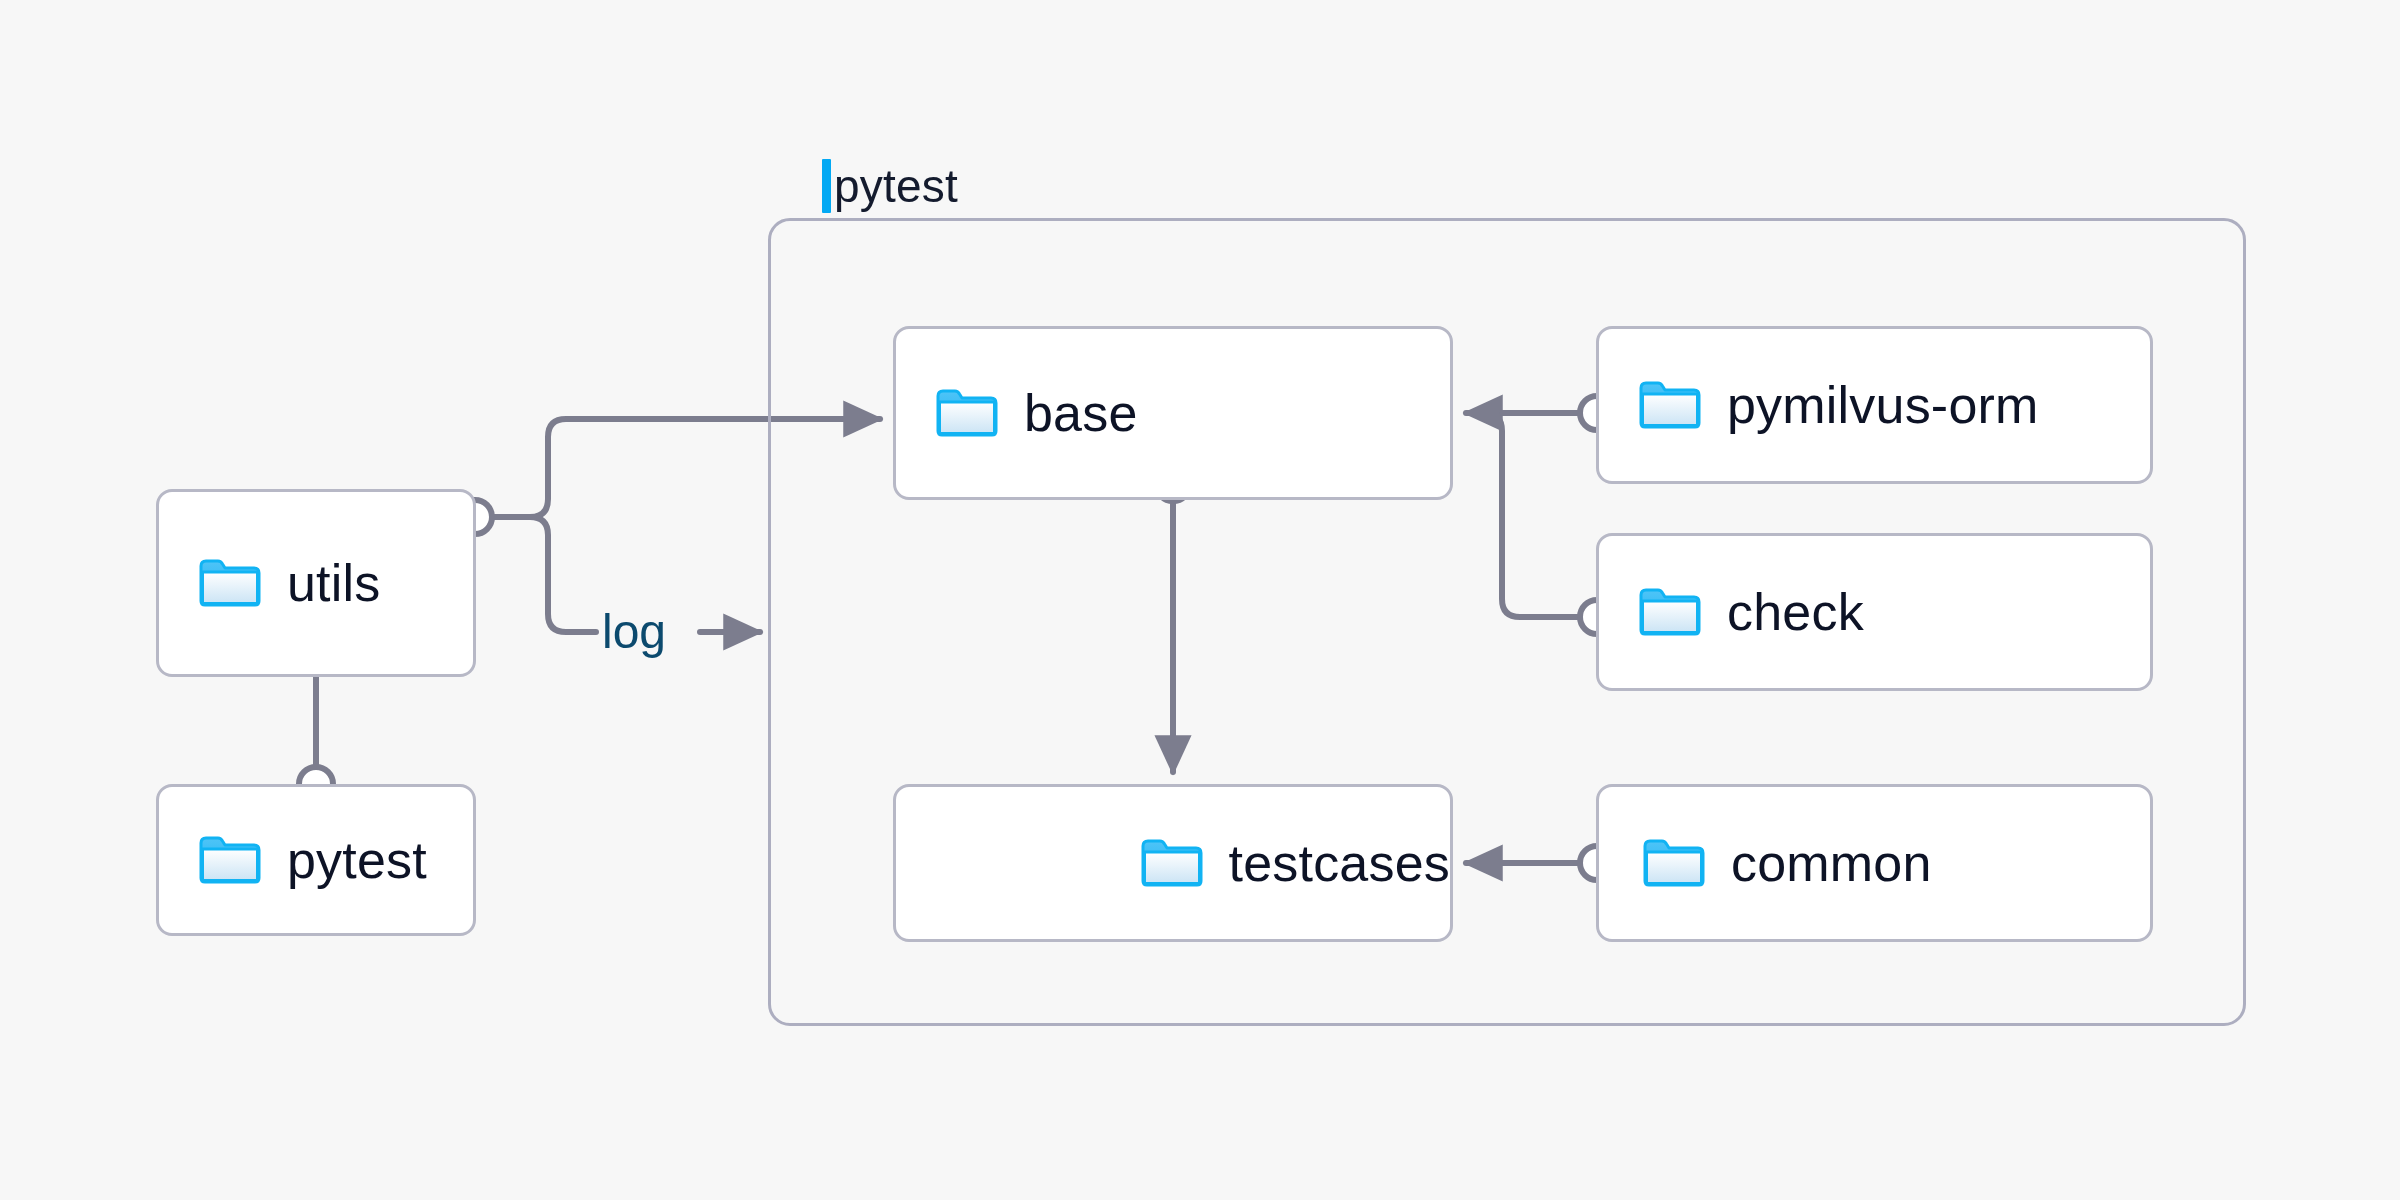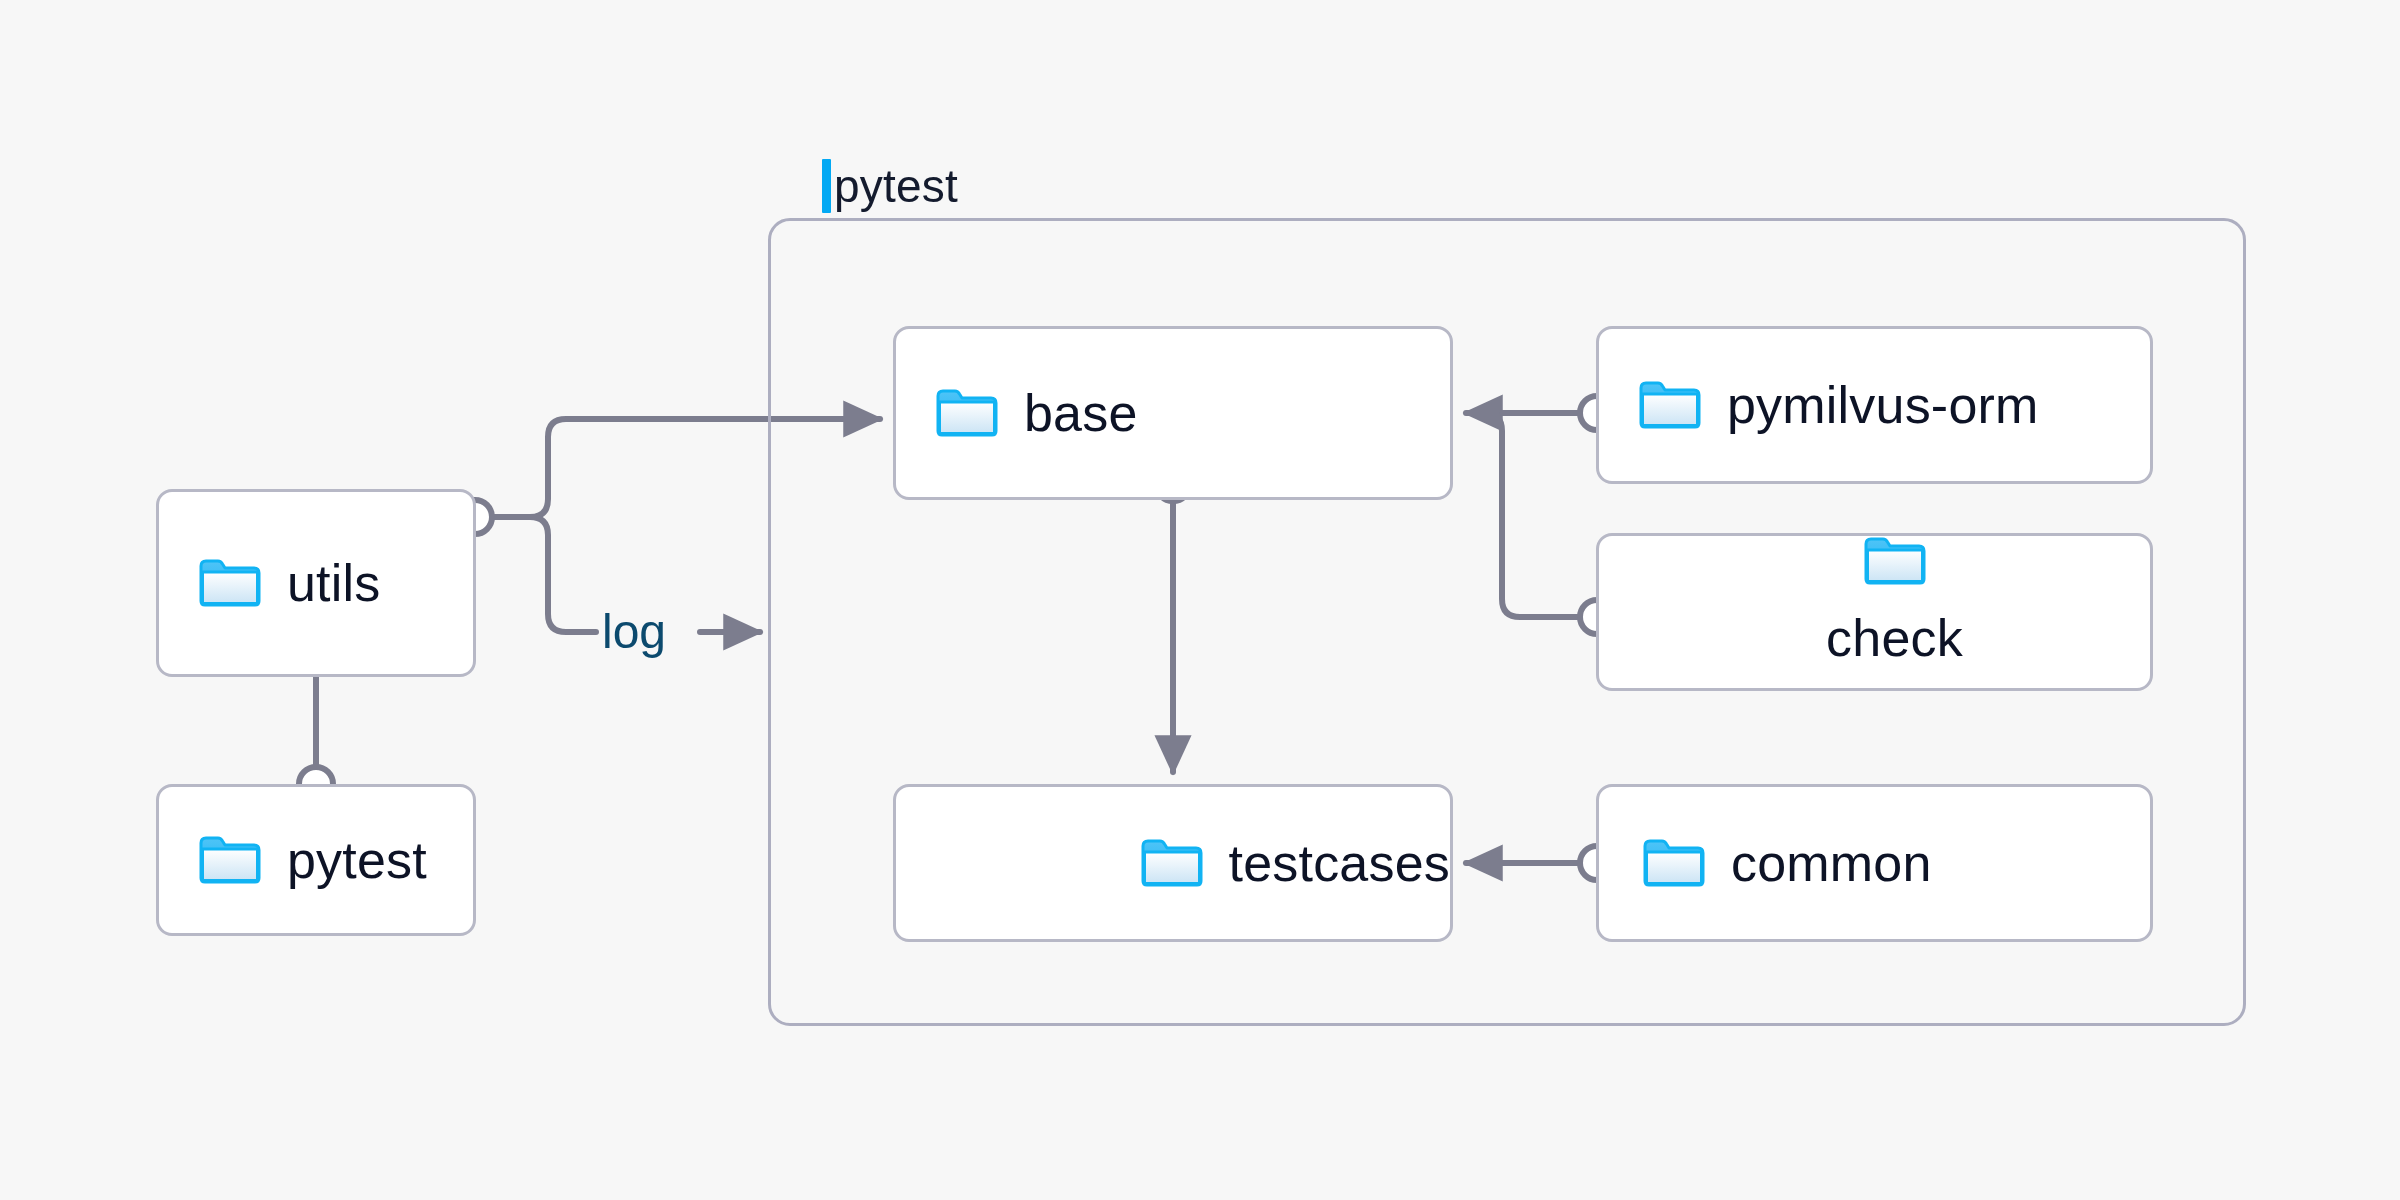--- a/index.html
+++ b/index.html
@@ -182,21 +182,21 @@
   </div>
 
   <div class="node" style="left:1596px; top:326px; width:557px; height:158px;">
     <svg class="folder-icon" viewBox="0 0 62 50">
       <path d="M2 8 Q2 3 7 3 L19 3 Q22 3 23.5 6 L26 10 L55 10 Q60 10 60 15 L60 43 Q60 47 56 47 L6 47 Q2 47 2 43 Z" fill="url(#folderTabGrad)" stroke="#11b3f3" stroke-width="3" stroke-linejoin="round"></path>
       <path d="M3.5 14 L58.5 14 L58.5 45.5 L3.5 45.5 Z" fill="url(#folderGrad)" stroke="#11b3f3" stroke-width="3" stroke-linejoin="round"></path>
     </svg>
     <span class="node-label">pymilvus-orm</span>
   </div>
 
-  <div class="node" style="left:1596px; top:533px; width:557px; height:158px;flex-direction:column;">
+  <div class="node" style="left:1596px; top:533px; width:557px; height:158px;">
     <svg class="folder-icon" viewBox="0 0 62 50">
       <path d="M2 8 Q2 3 7 3 L19 3 Q22 3 23.5 6 L26 10 L55 10 Q60 10 60 15 L60 43 Q60 47 56 47 L6 47 Q2 47 2 43 Z" fill="url(#folderTabGrad)" stroke="#11b3f3" stroke-width="3" stroke-linejoin="round"></path>
       <path d="M3.5 14 L58.5 14 L58.5 45.5 L3.5 45.5 Z" fill="url(#folderGrad)" stroke="#11b3f3" stroke-width="3" stroke-linejoin="round"></path>
     </svg>
     <span class="node-label">check</span>
   </div>
 
   <div class="node" style="left:1596px; top:784px; width:557px; height:158px;padding-left:44px;">
     <svg class="folder-icon" viewBox="0 0 62 50">
       <path d="M2 8 Q2 3 7 3 L19 3 Q22 3 23.5 6 L26 10 L55 10 Q60 10 60 15 L60 43 Q60 47 56 47 L6 47 Q2 47 2 43 Z" fill="url(#folderTabGrad)" stroke="#11b3f3" stroke-width="3" stroke-linejoin="round"></path>

